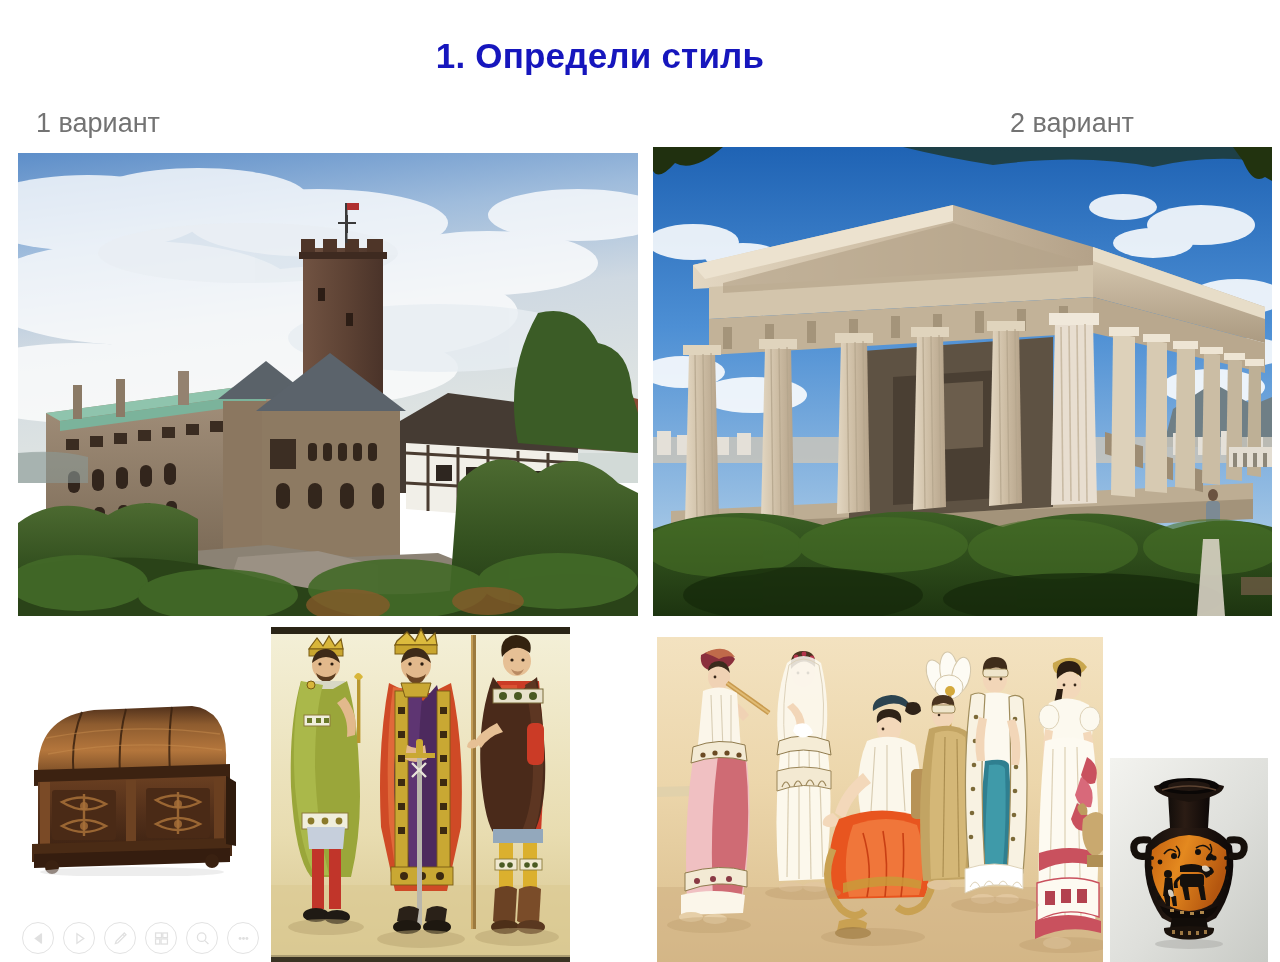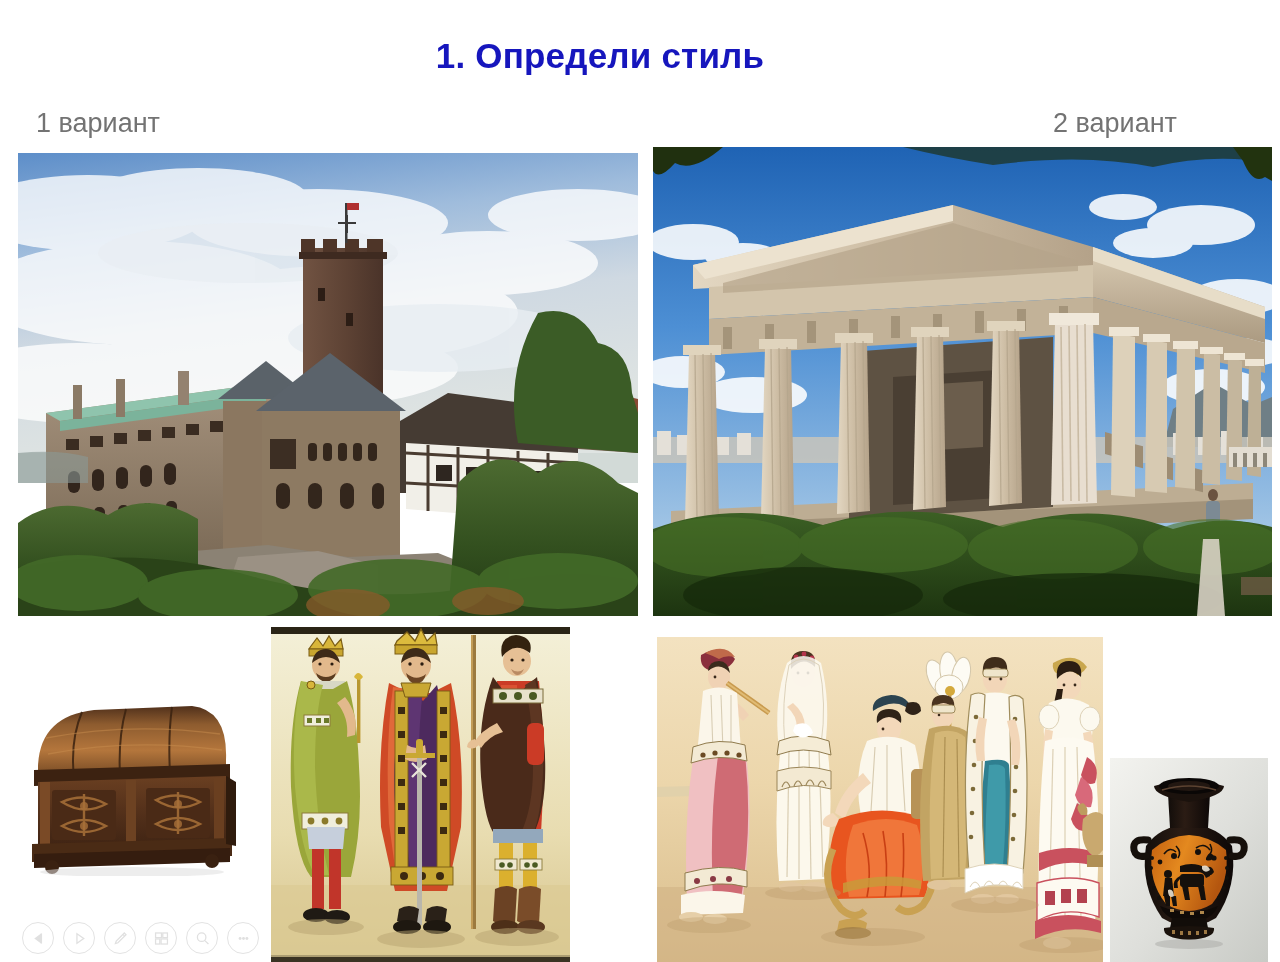--- a/index.html
+++ b/index.html
@@ -37,21 +37,21 @@
   
   .variant-label {
     position: absolute;
     top: 108px;
     font-size: 27px;
     color: #737373;
     font-weight: normal;
     white-space: nowrap;
   }
   .variant-label.left  { left: 36px; }
-  .variant-label.right { left: 1053px; }
+  .variant-label.right { left: 1010px; }
 
   
   .pic {
     position: absolute;
     overflow: hidden;
     background: #ffffff;
   }
   .pic > svg { display: block; width: 100%; height: 100%; }
 
   

